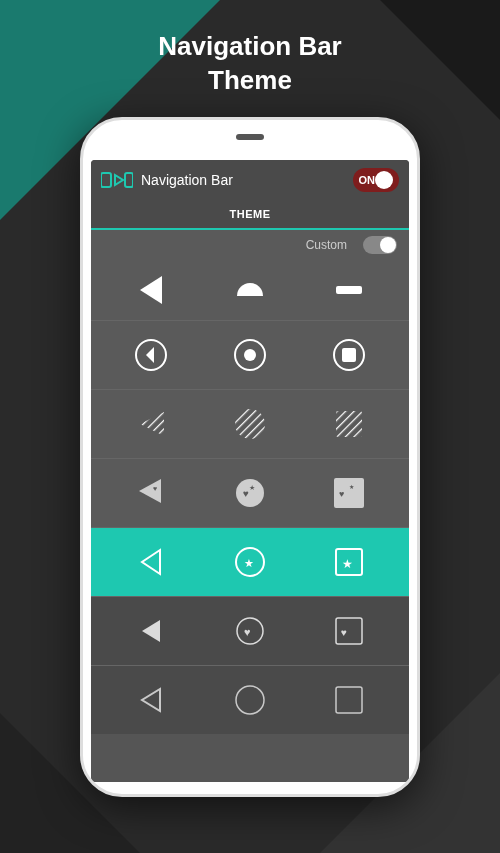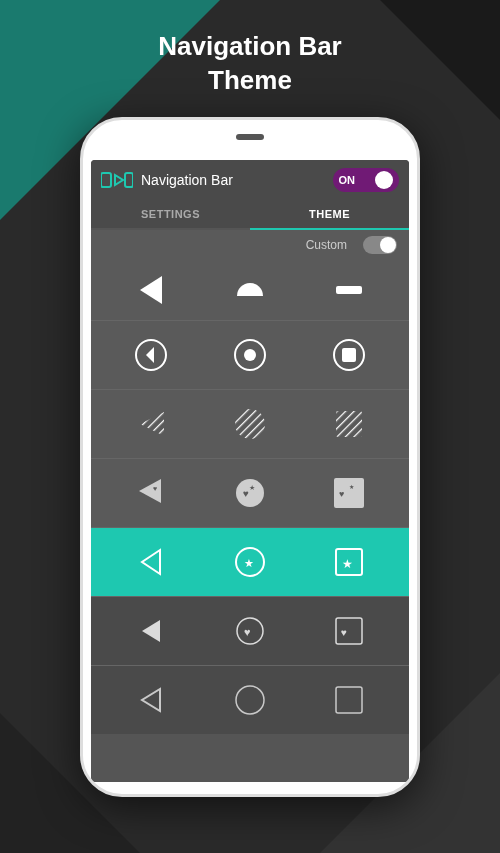--- a/index.html
+++ b/index.html
@@ -128,24 +128,24 @@
 
     .header-title {
       color: white;
       font-size: 14px;
       font-weight: 500;
     }
 
     .toggle-container {
       display: flex;
       align-items: center;
-      background: #701a75;
+      background: #7f1d1d;
       border-radius: 20px;
       padding: 3px 6px;
-      gap: 20px;
+      gap: 0;
     }
 
     .toggle-label {
       color: white;
       font-size: 11px;
       font-weight: bold;
     }
 
     .toggle-knob {
       width: 18px;
@@ -307,21 +307,20 @@
         </svg>
         <span class="header-title">Navigation Bar</span>
       </div>
       <div class="toggle-container">
         <span class="toggle-label">ON</span>
         <div class="toggle-knob"></div>
       </div>
     </div>
 
     <div class="tab-bar">
-      <div class="tab-item">SETTINGS</div>
       <div class="tab-item active">THEME</div>
     </div>
 
     <div class="custom-row">
       <span class="custom-label">Custom</span>
       <div class="custom-toggle">
         <div class="custom-toggle-knob"></div>
       </div>
     </div>
 

